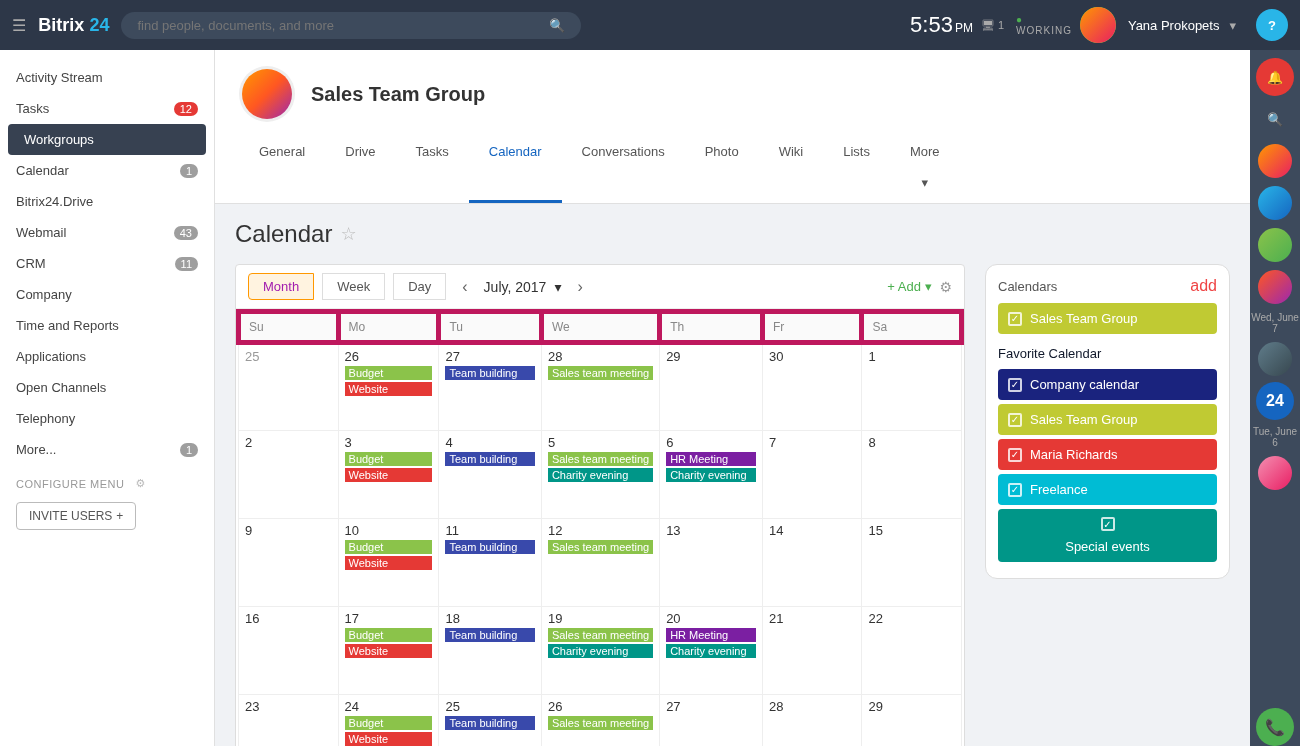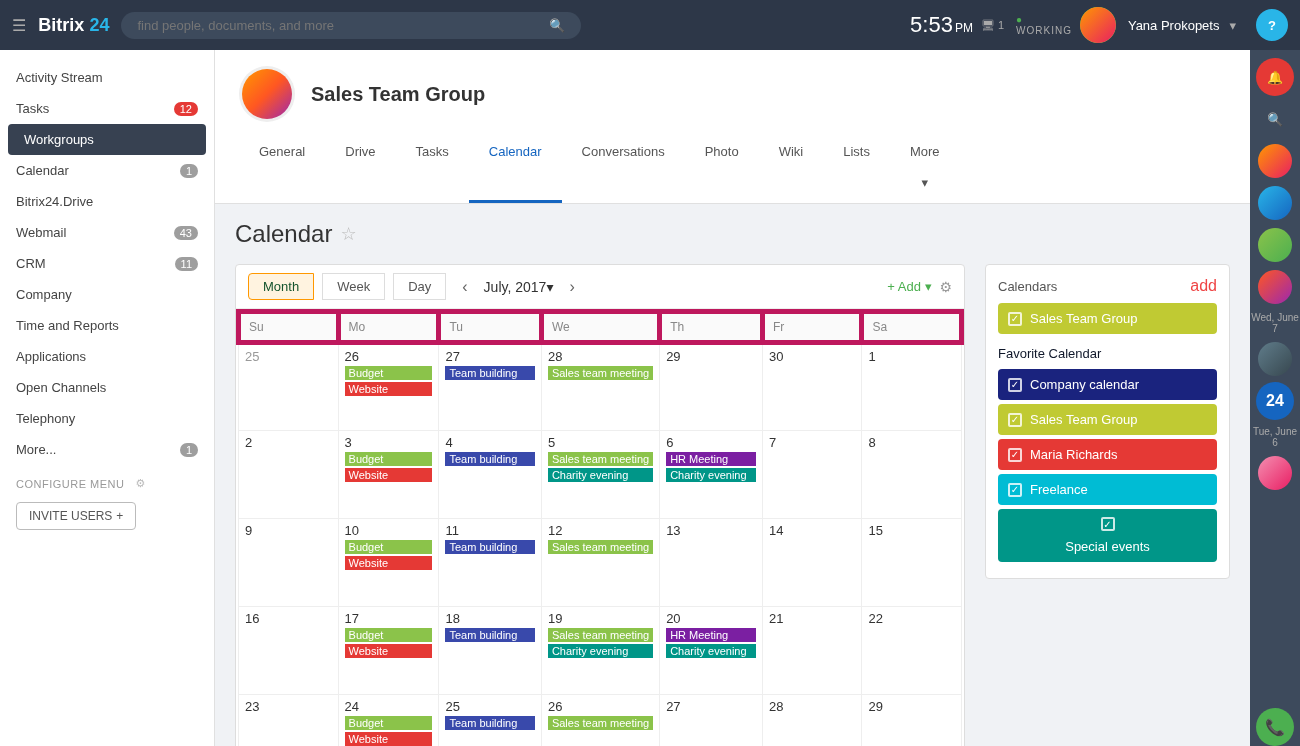--- a/index.html
+++ b/index.html
@@ -62,44 +62,44 @@
     .calendar-area { padding: 16px 20px; }
     .calendar-header { display: flex; align-items: center; gap: 8px; margin-bottom: 16px; }
     .calendar-title { font-size: 24px; font-weight: 400; color: #333; }
     .star-icon { color: #bbb; font-size: 18px; cursor: pointer; }
 
     
     .calendar-content { display: flex; gap: 20px; }
     .calendar-main { flex: 1; background: #fff; border: 1px solid #ddd; border-radius: 4px; overflow: hidden; }
     .calendar-toolbar { display: flex; align-items: center; padding: 8px 12px; border-bottom: 1px solid #eee; gap: 8px; }
     .view-btn { padding: 5px 14px; border: 1px solid #ddd; background: #fff; cursor: pointer; font-size: 13px; color: #555; }
-    .view-btn.active { background: #fff3e0; border-color: #ff9800; color: #14532d; font-weight: 500; }
+    .view-btn.active { background: #fff3e0; border-color: #ff9800; color: #a21caf; font-weight: 500; }
     .view-btn:first-child { border-radius: 4px 0 0 4px; }
     .view-btn:last-child { border-radius: 0 4px 4px 0; }
     .nav-btn { background: none; border: none; cursor: pointer; color: #666; font-size: 16px; padding: 4px 8px; }
-    .month-label { font-size: 14px; font-weight: 500; color: #333; cursor: pointer; display: flex; align-items: center; gap: 0; }
+    .month-label { font-size: 14px; font-weight: 500; color: #333; cursor: pointer; display: flex; align-items: center; gap: 8px; }
     .add-btn { margin-left: auto; color: #4caf50; font-size: 13px; cursor: pointer; display: flex; align-items: center; gap: 4px; }
     .settings-icon-btn { color: #999; cursor: pointer; font-size: 14px; }
 
     
     .cal-grid { width: 100%; border-collapse: collapse; }
     .cal-grid th { background: #fafafa; border: 5px solid #be185d; padding: 6px 8px; text-align: left; font-size: 12px; color: #888; font-weight: 400; width: 14.28%; }
     .cal-grid td { border: 1px solid #eee; padding: 4px 6px; vertical-align: top; height: 88px; font-size: 12px; color: #999; cursor: pointer; }
     .cal-grid td.cur-month { color: #333; }
     .day-num { font-size: 13px; margin-bottom: 2px; }
     .cal-event { border-radius: 0; padding: 1px 4px; margin-bottom: 2px; font-size: 11px; color: #fff; white-space: nowrap; overflow: hidden; text-overflow: ellipsis; cursor: pointer; }
     .cal-event.green { background: #8bc34a; }
     .cal-event.red { background: #e53935; }
     .cal-event.blue { background: #3949ab; }
     .cal-event.teal { background: #009688; }
     .cal-event.purple { background: #7b1fa2; }
 
     
     .sidebar-right { width: 245px; flex-shrink: 0; }
-    .calendars-panel { background: #fff; border: 1px solid #ddd; border-radius: 4px; padding: 12px; }
+    .calendars-panel { background: #fff; border: 1px solid #ddd; border-radius: 12px; padding: 12px; }
     .calendars-title { font-size: 13px; color: #555; font-weight: 500; margin-bottom: 8px; display: flex; align-items: center; justify-content: space-between; }
     .calendars-add { color: #ef4444; font-size: 16px; cursor: pointer; }
     .cal-item { border-radius: 4px; padding: 8px 10px; margin-bottom: 4px; color: #fff; display: flex; align-items: center; gap: 8px; font-size: 13px; }
     .cal-item.yellow-green { background: #c0ca33; }
     .cal-item.fav-title { background: none; color: #0f172a; font-weight: 500; padding: 8px 0 4px; }
     .cal-item.dark-blue { background: #1a237e; }
     .cal-item.yellow-green2 { background: #c0ca33; }
     .cal-item.red-cal { background: #e53935; }
     .cal-item.cyan-cal { background: #00bcd4; }
     .cal-item.teal-cal { background: #009688; flex-direction: column; }

